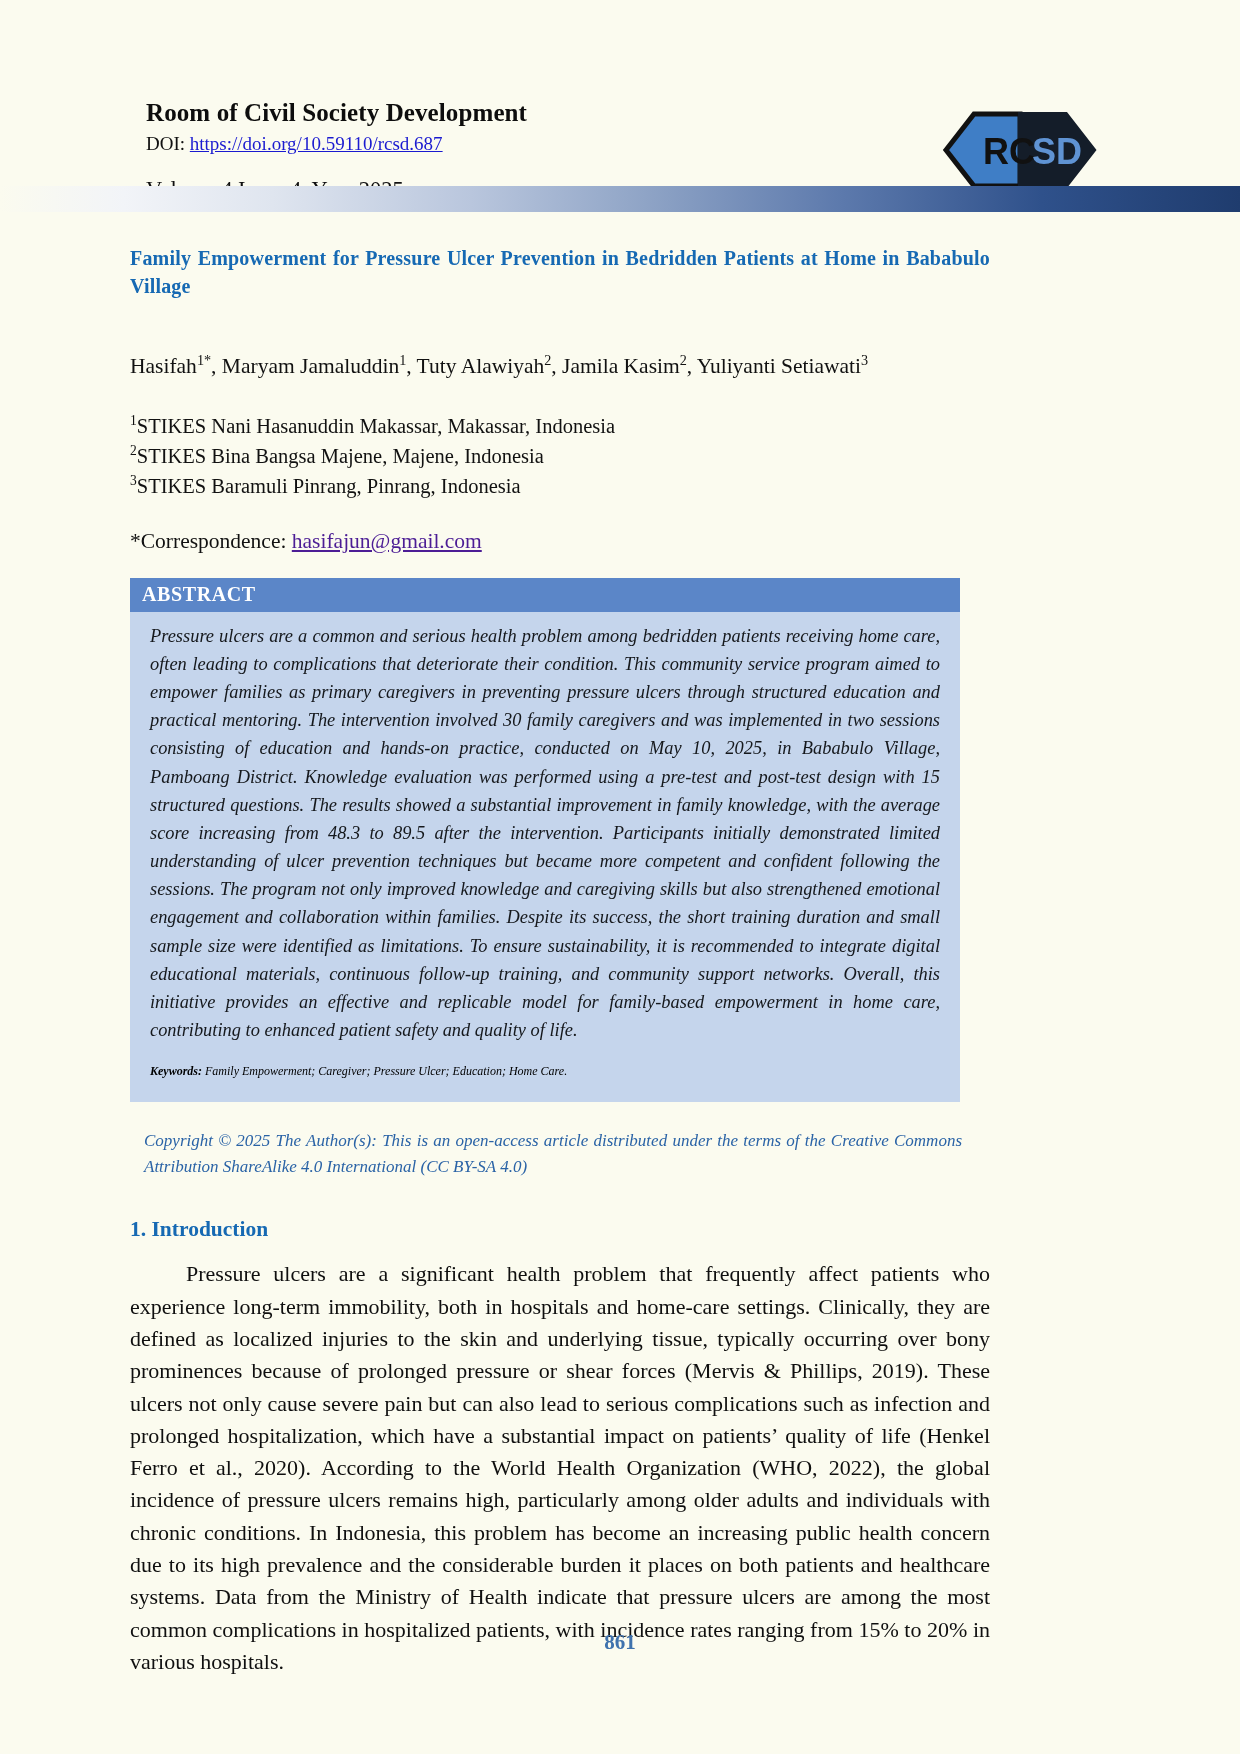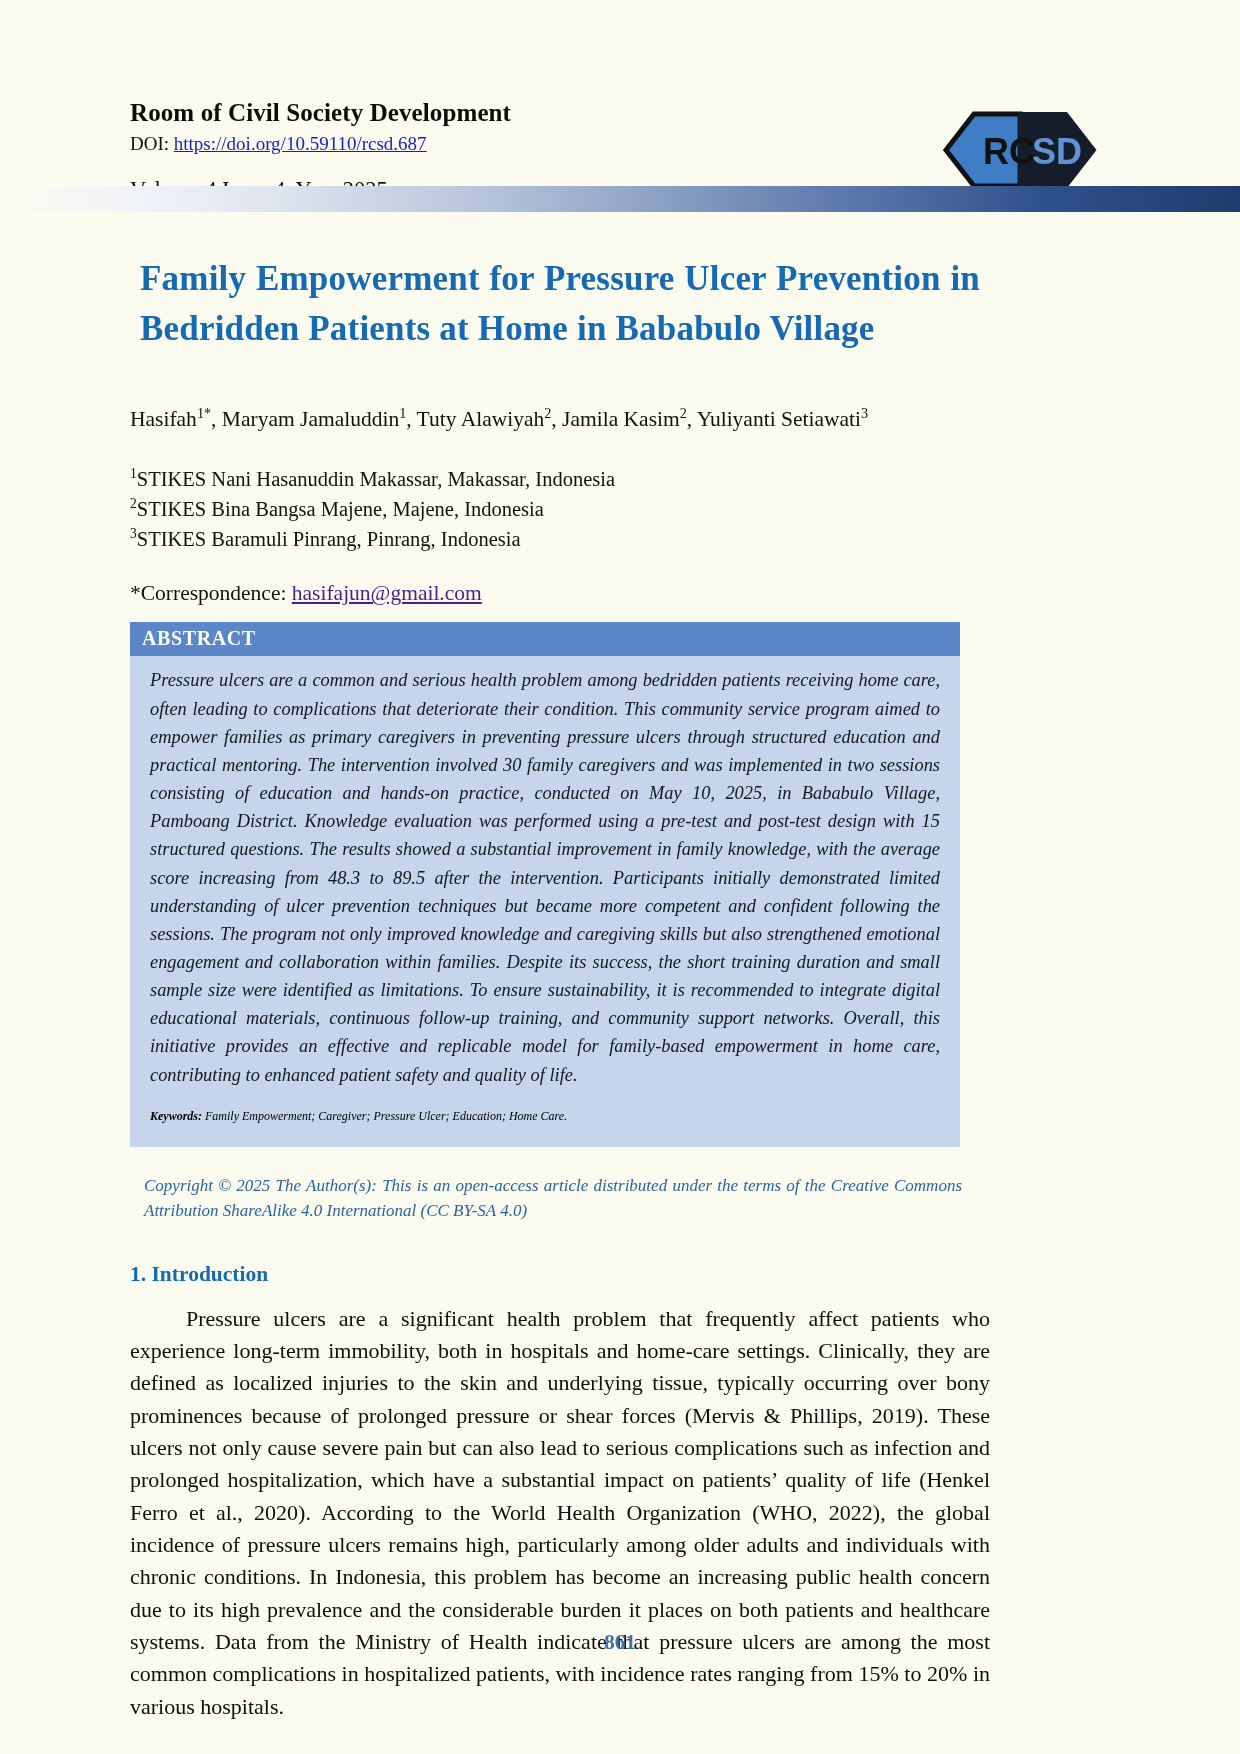--- a/index.html
+++ b/index.html
@@ -19,21 +19,21 @@
   .page {
     position: relative;
     width: 1240px;
     height: 1754px;
     box-sizing: border-box;
   }
 
   
   .masthead {
     position: absolute;
-    top: 0; left: 0; right: 0;
+    top: 0; left: 16px; right: 0;
     height: 196px;
     padding: 96px 130px 0 130px;
     box-sizing: border-box;
     display: flex;
     justify-content: space-between;
     align-items: flex-start;
   }
   .journal-block { line-height: 1.32; }
   .journal-title {
     font-size: 25px;
@@ -86,26 +86,26 @@
 
   
   .content {
     position: absolute;
     top: 244px;
     left: 130px;
     width: 860px;
   }
 
   .article-title {
-    font-size: 35px;
+    font-size: 20px;
     line-height: 1.42;
     font-weight: bold;
     color: #1669b3;
     text-align: justify;
-    margin: 10px;
+    margin: 0;
     letter-spacing: .2px;
   }
 
   .authors {
     margin-top: 50px;
     font-size: 21.5px;
     line-height: 1.4;
     color: #111;
   }
   .authors sup, .affil sup, .kw sup { font-size: 0.66em; vertical-align: super; }
@@ -123,21 +123,21 @@
     font-size: 21.5px;
     color: #111;
   }
   .mail-link {
     color: #4c1d95;
     text-decoration: underline;
   }
 
   
   .abstract-box {
-    margin-top: 16px;
+    margin-top: 24px;
     width: 830px;
     background: #c5d5ec;
     box-sizing: border-box;
   }
   .abstract-head {
     background: #5b86c8;
     color: #ffffff;
     font-weight: bold;
     font-size: 20px;
     letter-spacing: .6px;

